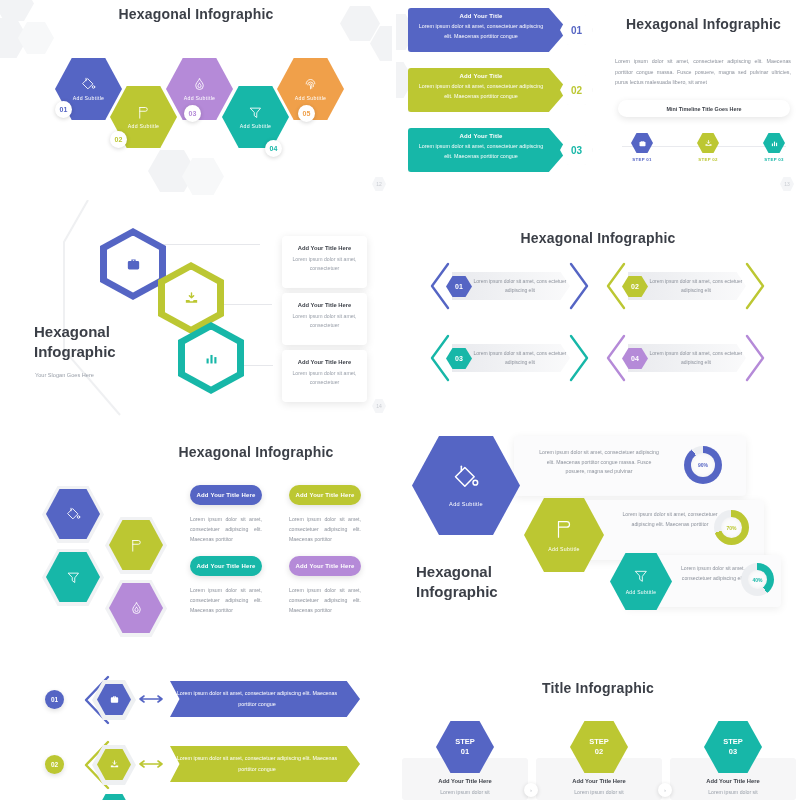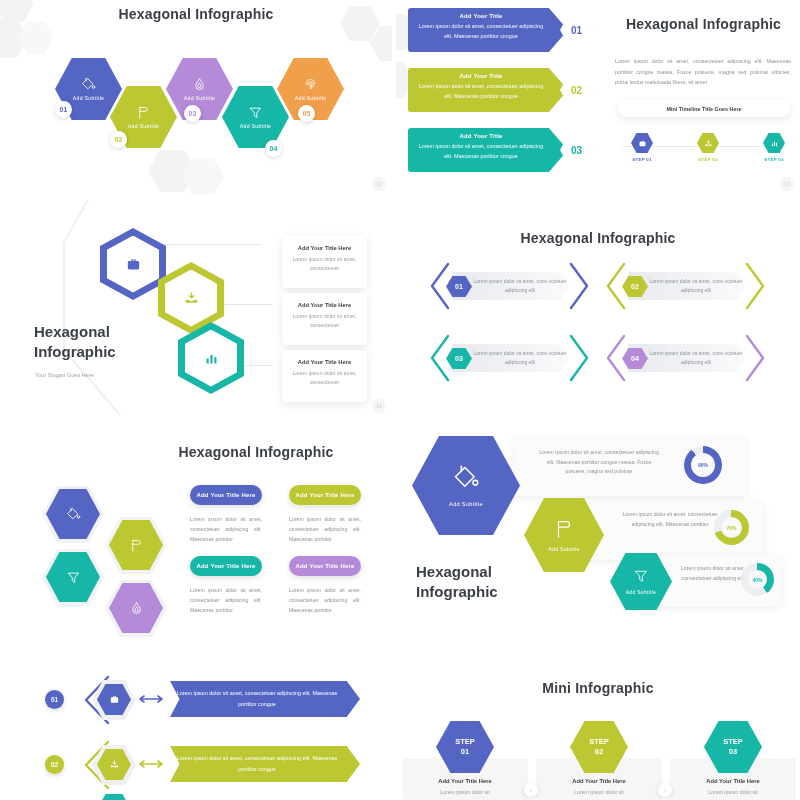--- a/index.html
+++ b/index.html
@@ -593,21 +593,21 @@
         <path d="M2 5 H24 M2 5 l4 -3 M2 5 l4 3 M24 5 l-4 -3 M24 5 l-4 3" fill="none" stroke="#bcc732" stroke-width="1.6" stroke-linecap="round"></path>
       </svg>
     <div class="big-arrow" style="left:170px;top:88px;width:190px;background:#bcc732">
       <div>Lorem ipsum dolor sit amet, consectetuer adipiscing elit. Maecenas porttitor congue</div>
     </div>
 
     <div class="hex" style="position:absolute;left:97px;top:136px;width:34px;height:31px;background:#17b7a8"></div>
   </div>
 
   <div class="slide" id="s19">
-    <div class="slide-title">Mini Infographic</div>
+    <div class="slide-title">Title Infographic</div>
 
     <div class="stepcard" style="left:6px;top:100px;width:126px;height:42px">
       <div class="step-t">Add Your Title Here</div>
       <div class="step-d">Lorem ipsum dolor sit</div>
     </div>
     <div class="stepcard" style="left:140px;top:100px;width:126px;height:42px">
       <div class="step-t">Add Your Title Here</div>
       <div class="step-d">Lorem ipsum dolor sit</div>
     </div>
     <div class="stepcard" style="left:274px;top:100px;width:126px;height:42px">

